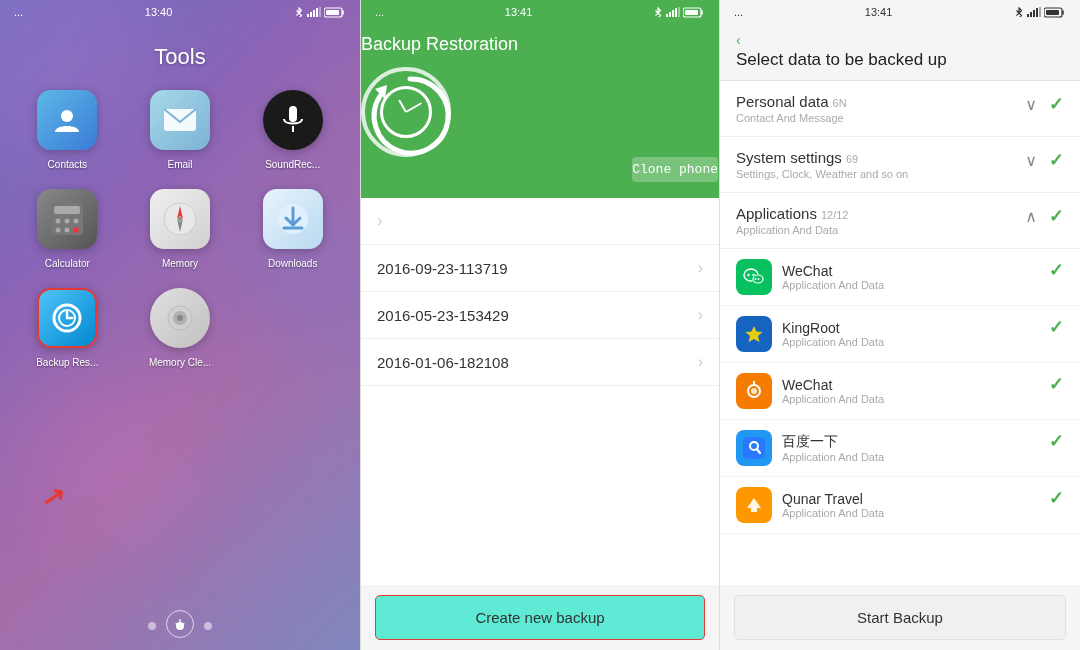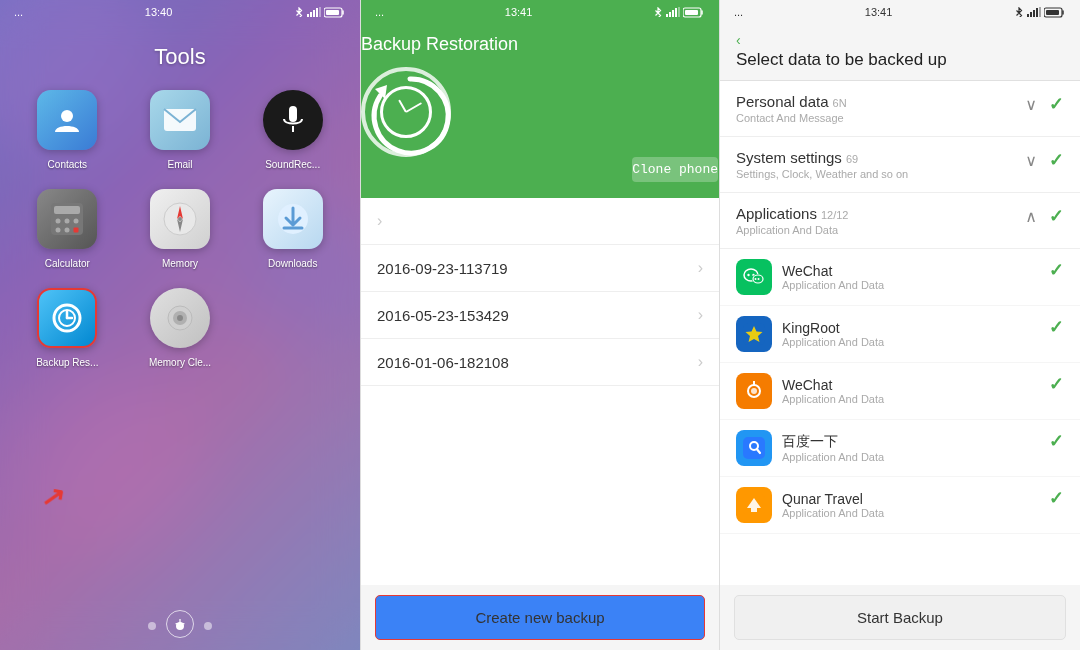--- a/index.html
+++ b/index.html
@@ -157,21 +157,21 @@
     .backup-item-left {}
     .backup-item-date { font-size: 15px; color: #333; }
     .backup-item-sub { font-size: 11px; color: #aaa; margin-top: 2px; }
     .backup-chevron { color: #ccc; font-size: 16px; }
 
     .create-backup-btn {
       margin: 10px 14px;
       padding: 13px;
       border: 1.5px solid #e53935;
       border-radius: 5px;
-      background: #3b82f6;
+      background: #5eead4;
       color: #333; font-size: 15px;
       text-align: center;
       cursor: pointer;
     }
 
     
     .panel-3 {
       width: 360px;
       height: 650px;
       background: #f5f5f5;

